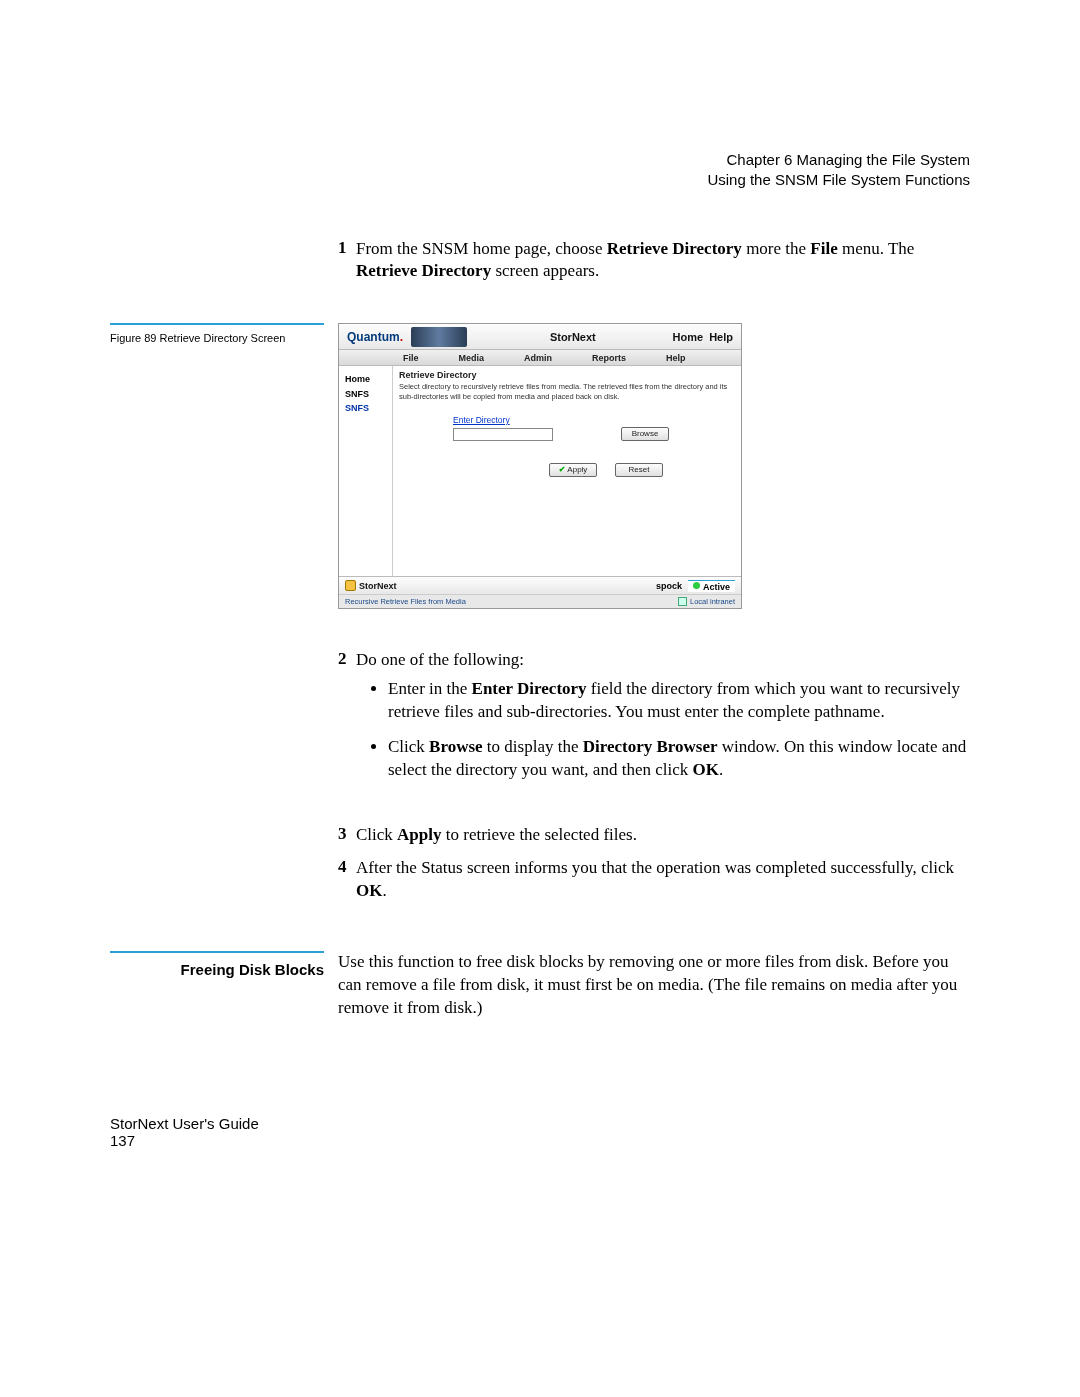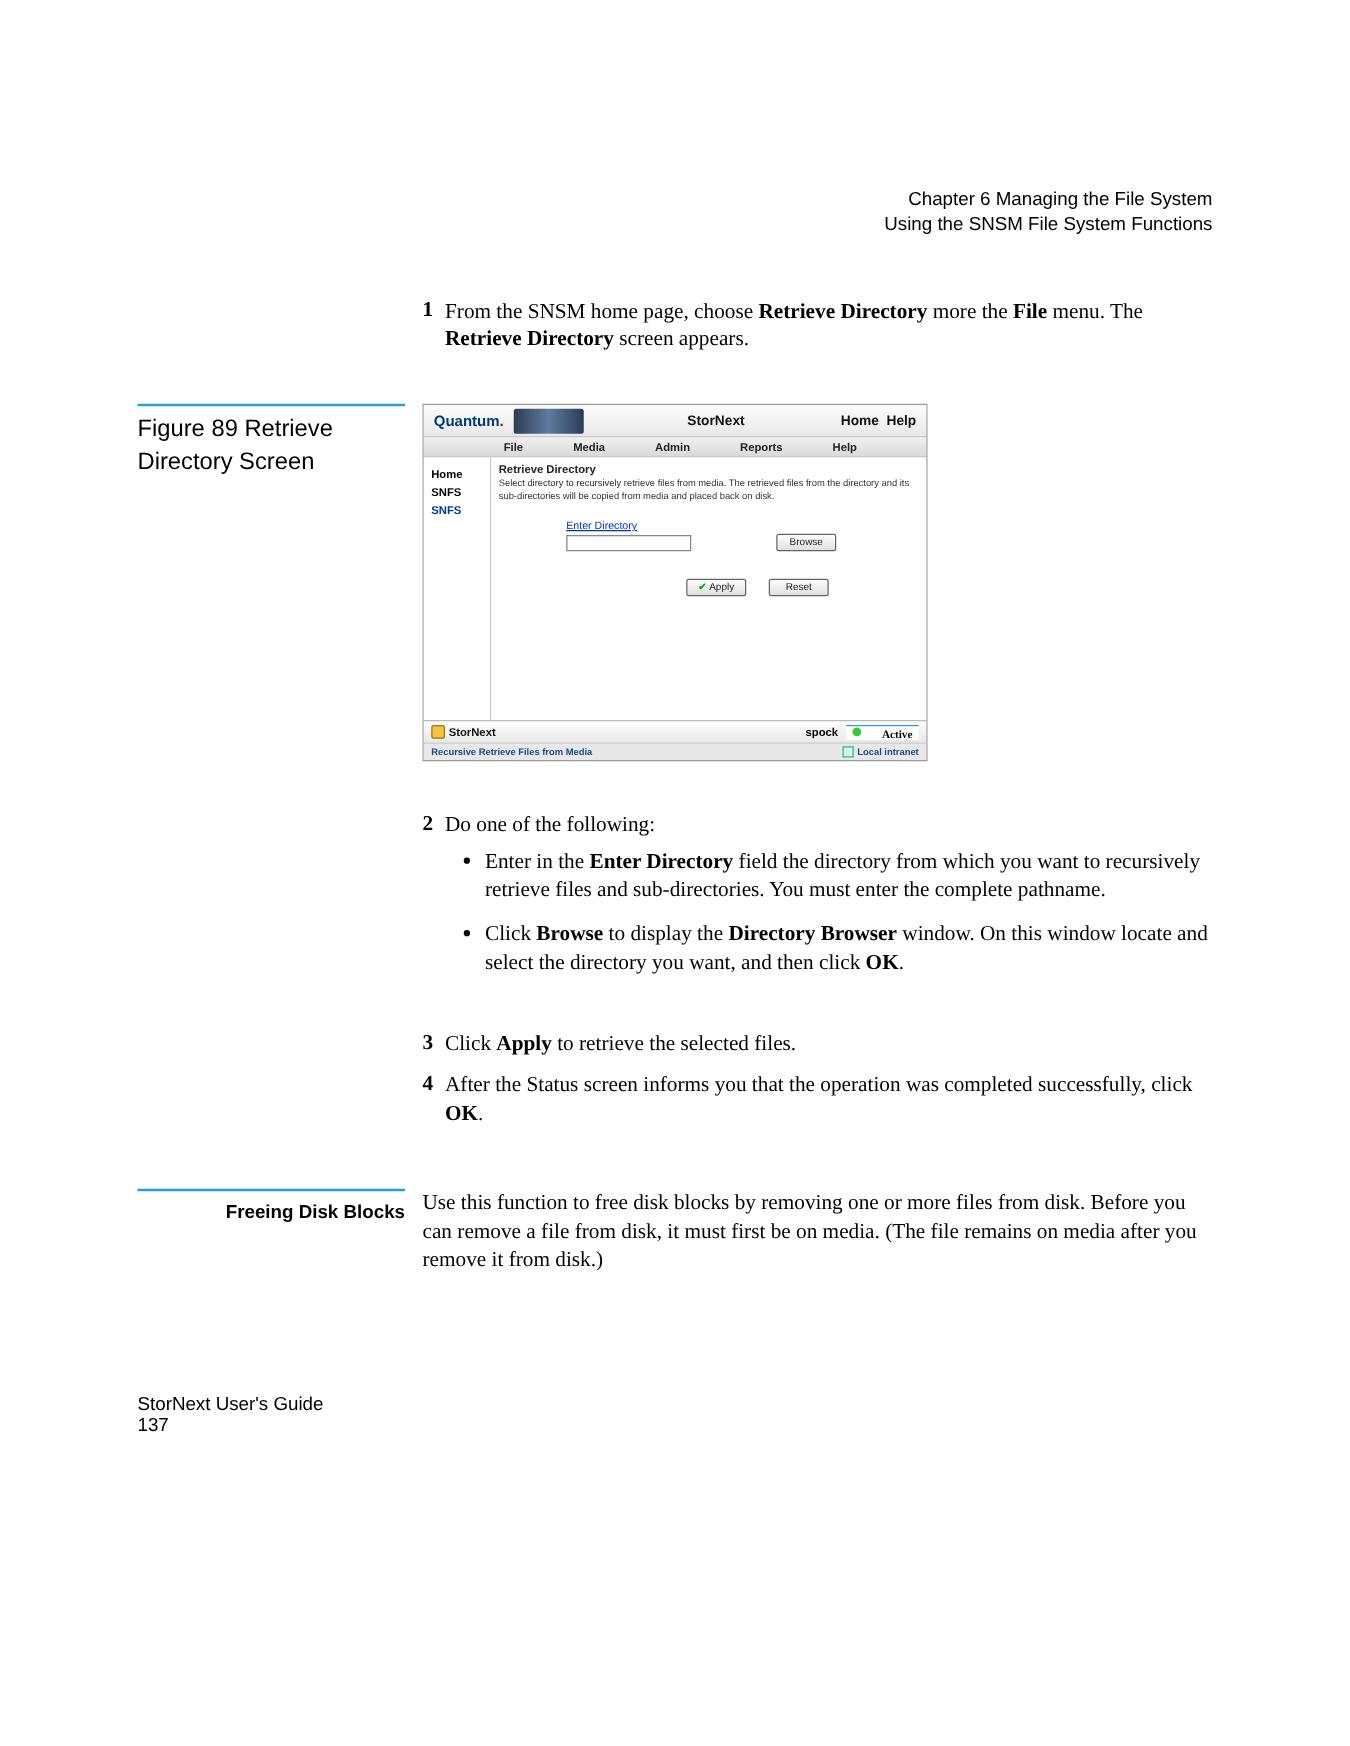--- a/index.html
+++ b/index.html
@@ -57,21 +57,21 @@
     padding-left: 32px;
   }
   .bullet-list li {
     font-size: 17px;
     line-height: 1.35;
     margin-bottom: 12px;
     text-align: left;
   }
   .figure-caption {
     font-family: Arial, Helvetica, sans-serif;
-    font-size: 19px;
+    font-size: 11px;
     line-height: 1.35;
     border-top: 2px solid #2aa0d6;
     padding-top: 6px;
   }
   .section-heading {
     font-family: Arial, Helvetica, sans-serif;
     font-weight: bold;
     font-size: 15px;
     border-top: 2px solid #2aa0d6;
     padding-top: 8px;
@@ -237,38 +237,36 @@
   .ss-sn-ico {
     width: 11px; height: 11px; background:#f5c242; border:1px solid #a07800; border-radius:2px;
   }
   .ss-footer1-right {
     display: flex;
     align-items: center;
     gap: 6px;
     font-weight: bold;
   }
   .ss-active-pill {
-    display: flex; align-items:flex-start; gap:17px;
+    display: flex; align-items:flex-start; gap:3px;
     border-top: 1px solid #2aa0d6;
     padding: 1px 5px 0 5px;
     background:#fff;
-    font-family:Liberation Serif, serif;
   }
   .ss-green-dot { width:7px; height:7px; background:#2ecc40; border-radius:50%; display:inline-block; }
   .ss-footer2 {
     display: flex;
     align-items: center;
     justify-content: space-between;
     height: 14px;
     background: #e8e8e8;
     border-top: 1px solid #ccc;
     padding: 3px 6px;
     font-size: 7.5px;
     color: #1a4a8a;
-    font-weight: bold;
   }
   .ss-footer2-right {
     display: flex; align-items:center; gap:3px; color:#1a4a8a;justify-content:space-between;
   }
   .ss-net-ico {
     width: 9px; height:9px; border:1px solid #4a7; background:#cfe;
   }
 </style>
 </head>
 <body>

